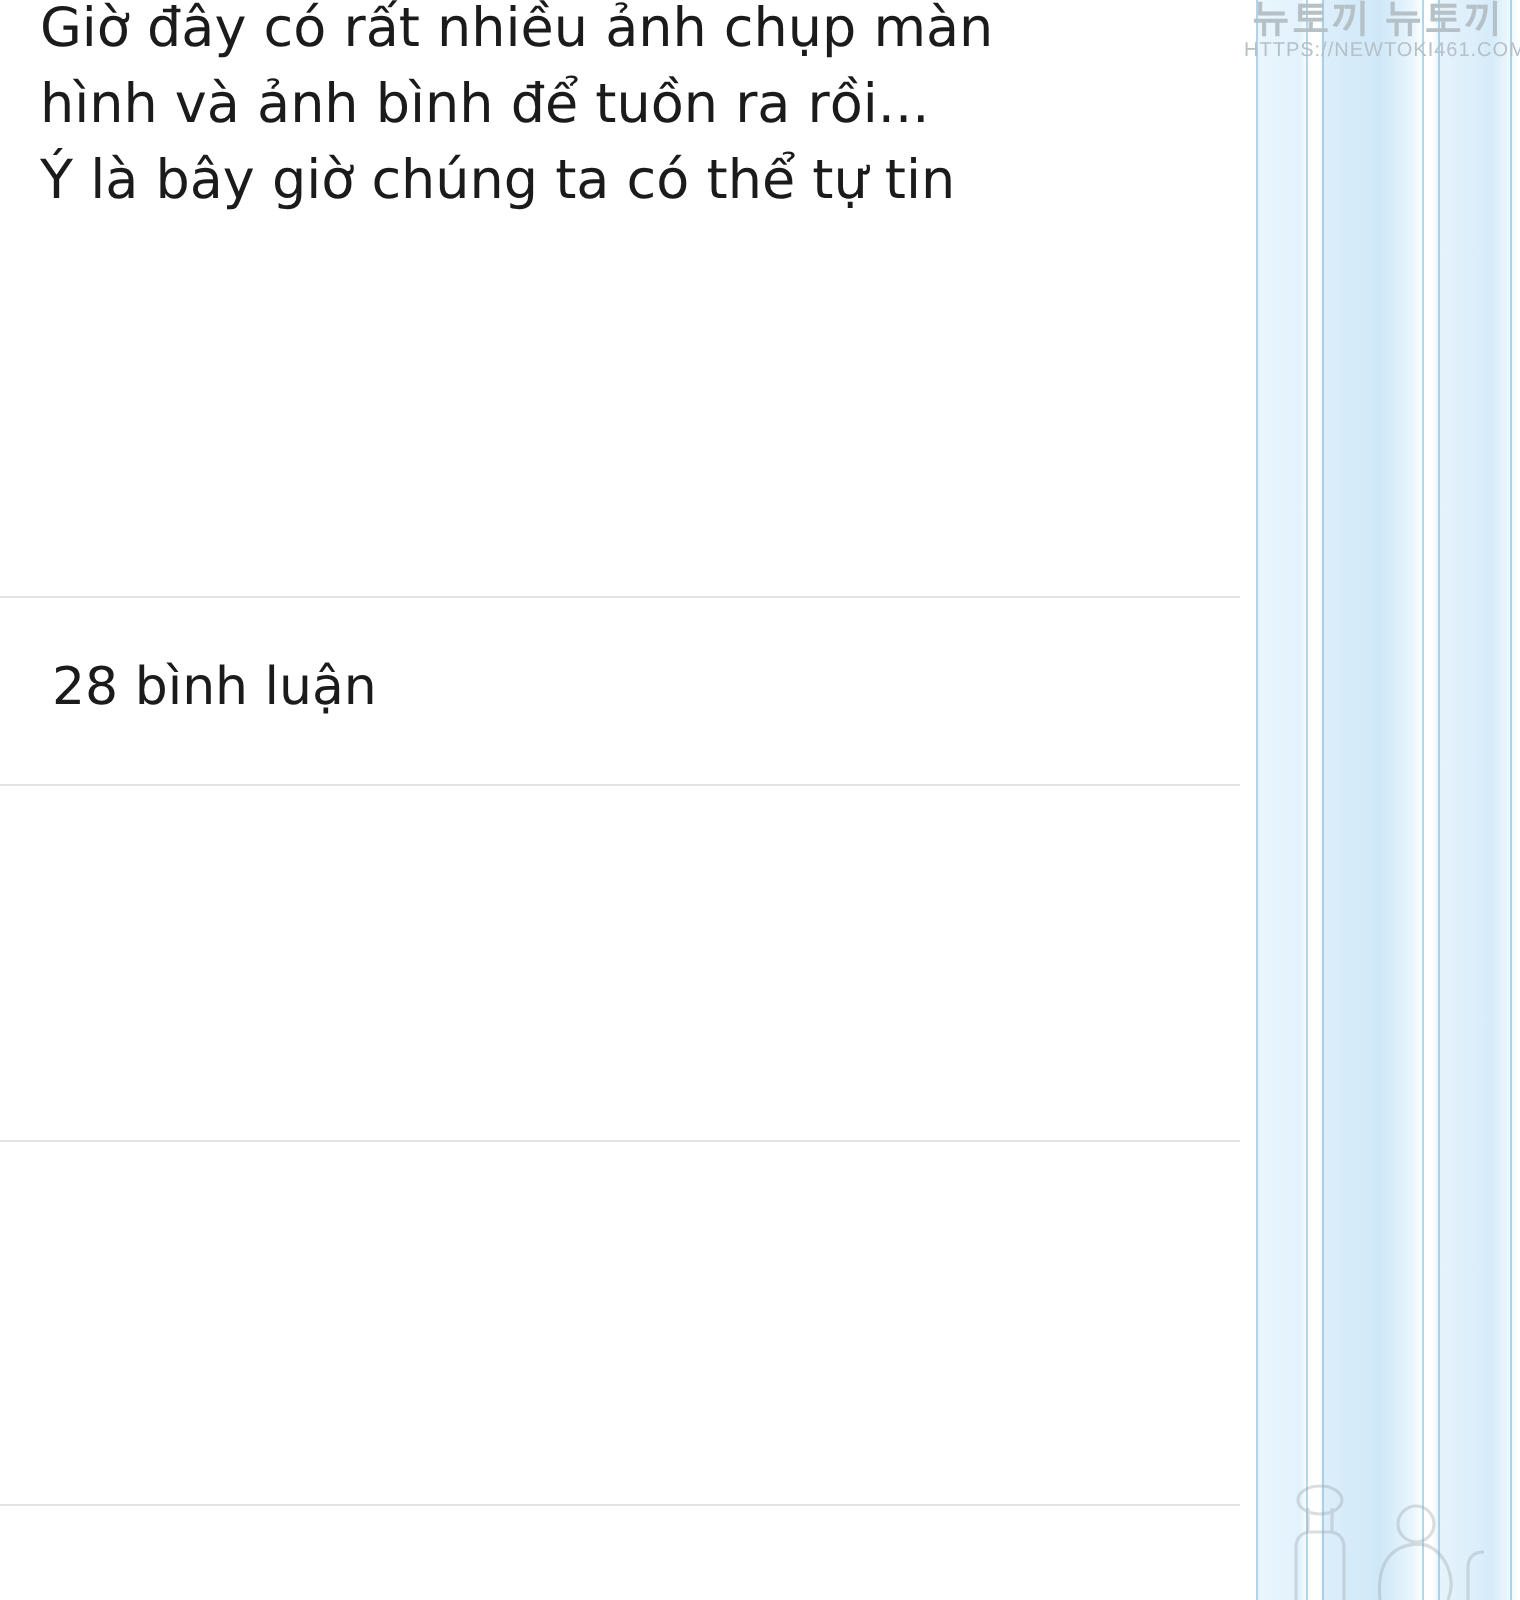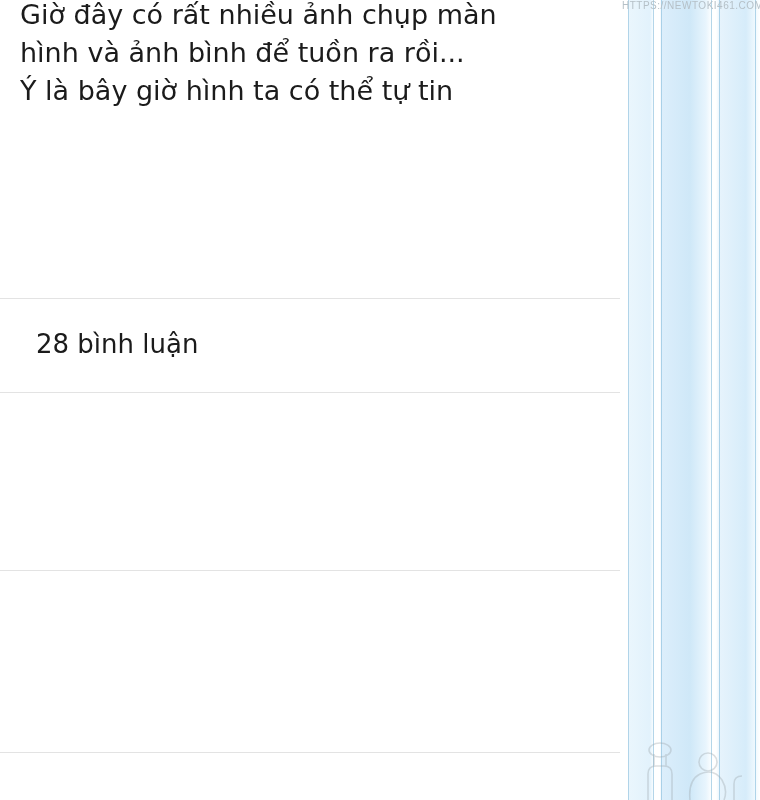--- a/index.html
+++ b/index.html
@@ -122,21 +122,21 @@
     position: absolute;
     left: 0;
     width: 620px;
     height: 1px;
     background: #e3e3e3;
   }
   #div-top { top: 298px; }
 
   .comment-count {
     position: absolute;
-    left: 36px;
+    left: 26px;
     top: 329px;
     font-size: 26px;
     color: #1b1b1b;
     font-family: "DejaVu Sans", sans-serif;
   }
 
   #div-count { top: 392px; }
 
   .comment {
     position: absolute;
@@ -164,38 +164,39 @@
   <div class="right-panel">
     <div class="vline" style="left:8px;"></div>
     <div class="vline" style="left:33px;"></div>
     <div class="vline" style="left:41px;"></div>
     <div class="vline" style="left:91px;"></div>
     <div class="vline" style="left:99px;"></div>
     <div class="vline" style="left:135px;"></div>
   </div>
 
   <div class="watermark">
+    <div class="wm-main">뉴토끼 뉴토끼</div>
     <div class="wm-sub">HTTPS://NEWTOKI461.COM</div>
   </div>
 
   <svg class="sketch" viewBox="0 0 120 60">
     <g stroke="#9aa3a8" stroke-width="1.6" fill="none">
       <path d="M18 60 L18 34 Q18 26 26 26 L34 26 Q42 26 42 34 L42 60"></path>
       <path d="M24 26 L24 14 M36 26 L36 14"></path>
       <ellipse cx="30" cy="10" rx="11" ry="7"></ellipse>
       <path d="M60 60 Q58 40 70 34 Q84 28 92 40 Q98 50 94 60"></path>
       <circle cx="78" cy="22" r="9"></circle>
       <path d="M104 60 L104 44 Q104 36 112 36"></path>
     </g>
   </svg>
 
   <div class="narration">
     <p class="first">Giờ đây có rất nhiều ảnh chụp màn</p>
     <p>hình và ảnh bình để tuồn ra rồi...</p>
-    <p>Ý là bây giờ hình ta có thể tự tin</p>
+    <p>Ý là bây giờ chúng ta có thể tự tin</p>
   </div>
 
   <div class="divider" id="div-top"></div>
 
   <div class="comment-count">28 bình luận</div>
 
   <div class="divider" id="div-count"></div>
 
   <div class="comment" id="c1">
     

